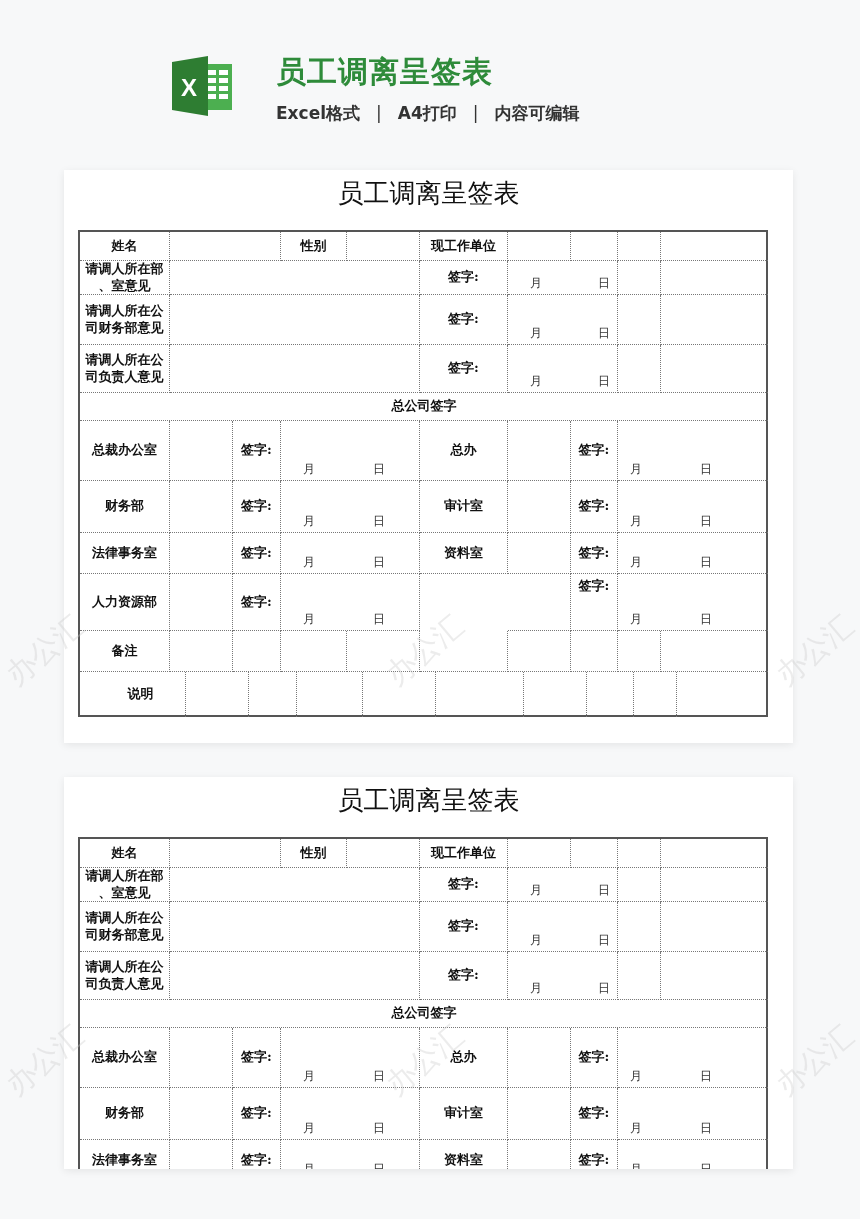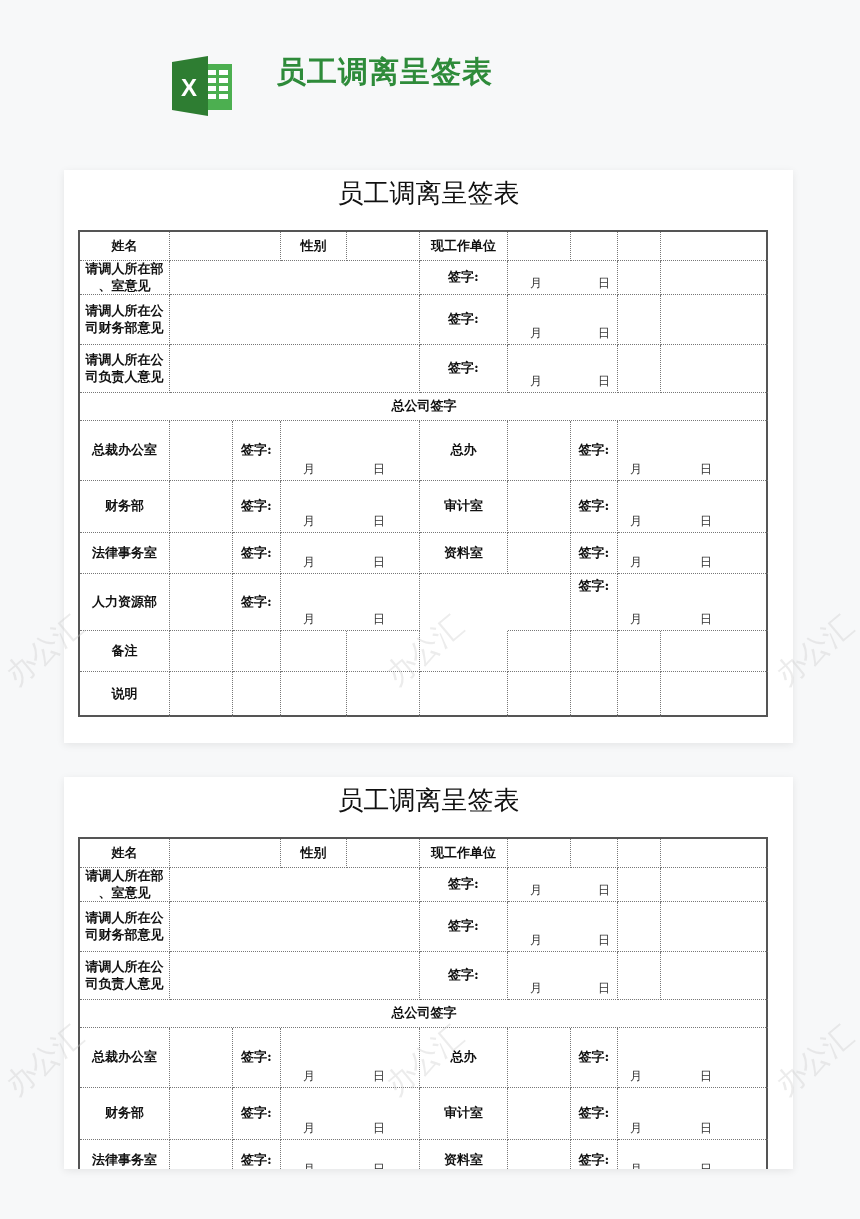--- a/index.html
+++ b/index.html
@@ -14,21 +14,21 @@
 
   .page { position: absolute; left: 64px; width: 729px; background: #fff; box-shadow: 0 2px 8px rgba(0,0,0,0.08); overflow: hidden; }
   .page1 { top: 170px; height: 573px; }
   .page2 { top: 777px; height: 392px; }
 
   .doc-title { position: absolute; top: 6px; left: 0; width: 100%; text-align: center; font-family: "DejaVu Serif", "Liberation Serif", serif; font-size: 26px; color: #111; }
 
   .grid { position: absolute; left: 14px; top: 60px; width: 690px; border: 2px solid #555; background: #fff; }
   .cell { position: absolute; border-right: 1px dotted #777; border-bottom: 1px dotted #777; font-size: 13px; font-weight: bold; color: #111; display: flex; align-items: center; justify-content: center; text-align: center; line-height: 1.3; font-family: "DejaVu Serif", "Liberation Serif", serif; }
   .cell.noR { border-right: none; }
-  .cell.noB { border-bottom: none; }
+  .cell.noB { border-bottom: none; margin-left: 16px; }
   .cell.top { align-items: flex-start; padding-top: 4px; }
   .date { position: absolute; bottom: 2px; font-size: 12px; color: #333; font-weight: normal; font-family: "DejaVu Serif", "Liberation Serif", serif; }
 
   .wm { position: absolute; font-size: 30px; color: rgba(200,200,200,0.35); transform: rotate(-40deg); font-family: "DejaVu Sans", sans-serif; pointer-events: none; white-space: nowrap; }
 </style>
 </head>
 <body>
 
 <div class="header">
   <svg class="logo" viewBox="0 0 64 64">
@@ -40,20 +40,23 @@
         <rect x="49" y="24" width="9" height="5"></rect>
       <rect x="38" y="32" width="8" height="5"></rect>
         <rect x="49" y="32" width="9" height="5"></rect>
       <rect x="38" y="40" width="8" height="5"></rect>
         <rect x="49" y="40" width="9" height="5"></rect>
     </g>
     <polygon points="2,8 38,2 38,62 2,56" fill="#2e7d32"></polygon>
     <text x="11" y="42" font-size="24" font-weight="bold" fill="#fff" font-family="Liberation Sans, sans-serif">X</text>
   </svg>
   <div class="title">员工调离呈签表</div>
+  <div class="subtitle">
+    <span>Excel格式</span><span class="sep">|</span><span>A4打印</span><span class="sep">|</span><span>内容可编辑</span>
+  </div>
 </div>
 
 <div class="page page1">
   <div class="doc-title">员工调离呈签表</div>
   <div class="grid" style="height:487px;">
 
     <div class="cell" style="left:0;top:0;width:90px;height:29px;">姓名</div>
     <div class="cell" style="left:90px;top:0;width:111px;height:29px;"></div>
     <div class="cell" style="left:201px;top:0;width:66px;height:29px;">性别</div>
     <div class="cell" style="left:267px;top:0;width:73px;height:29px;"></div>

